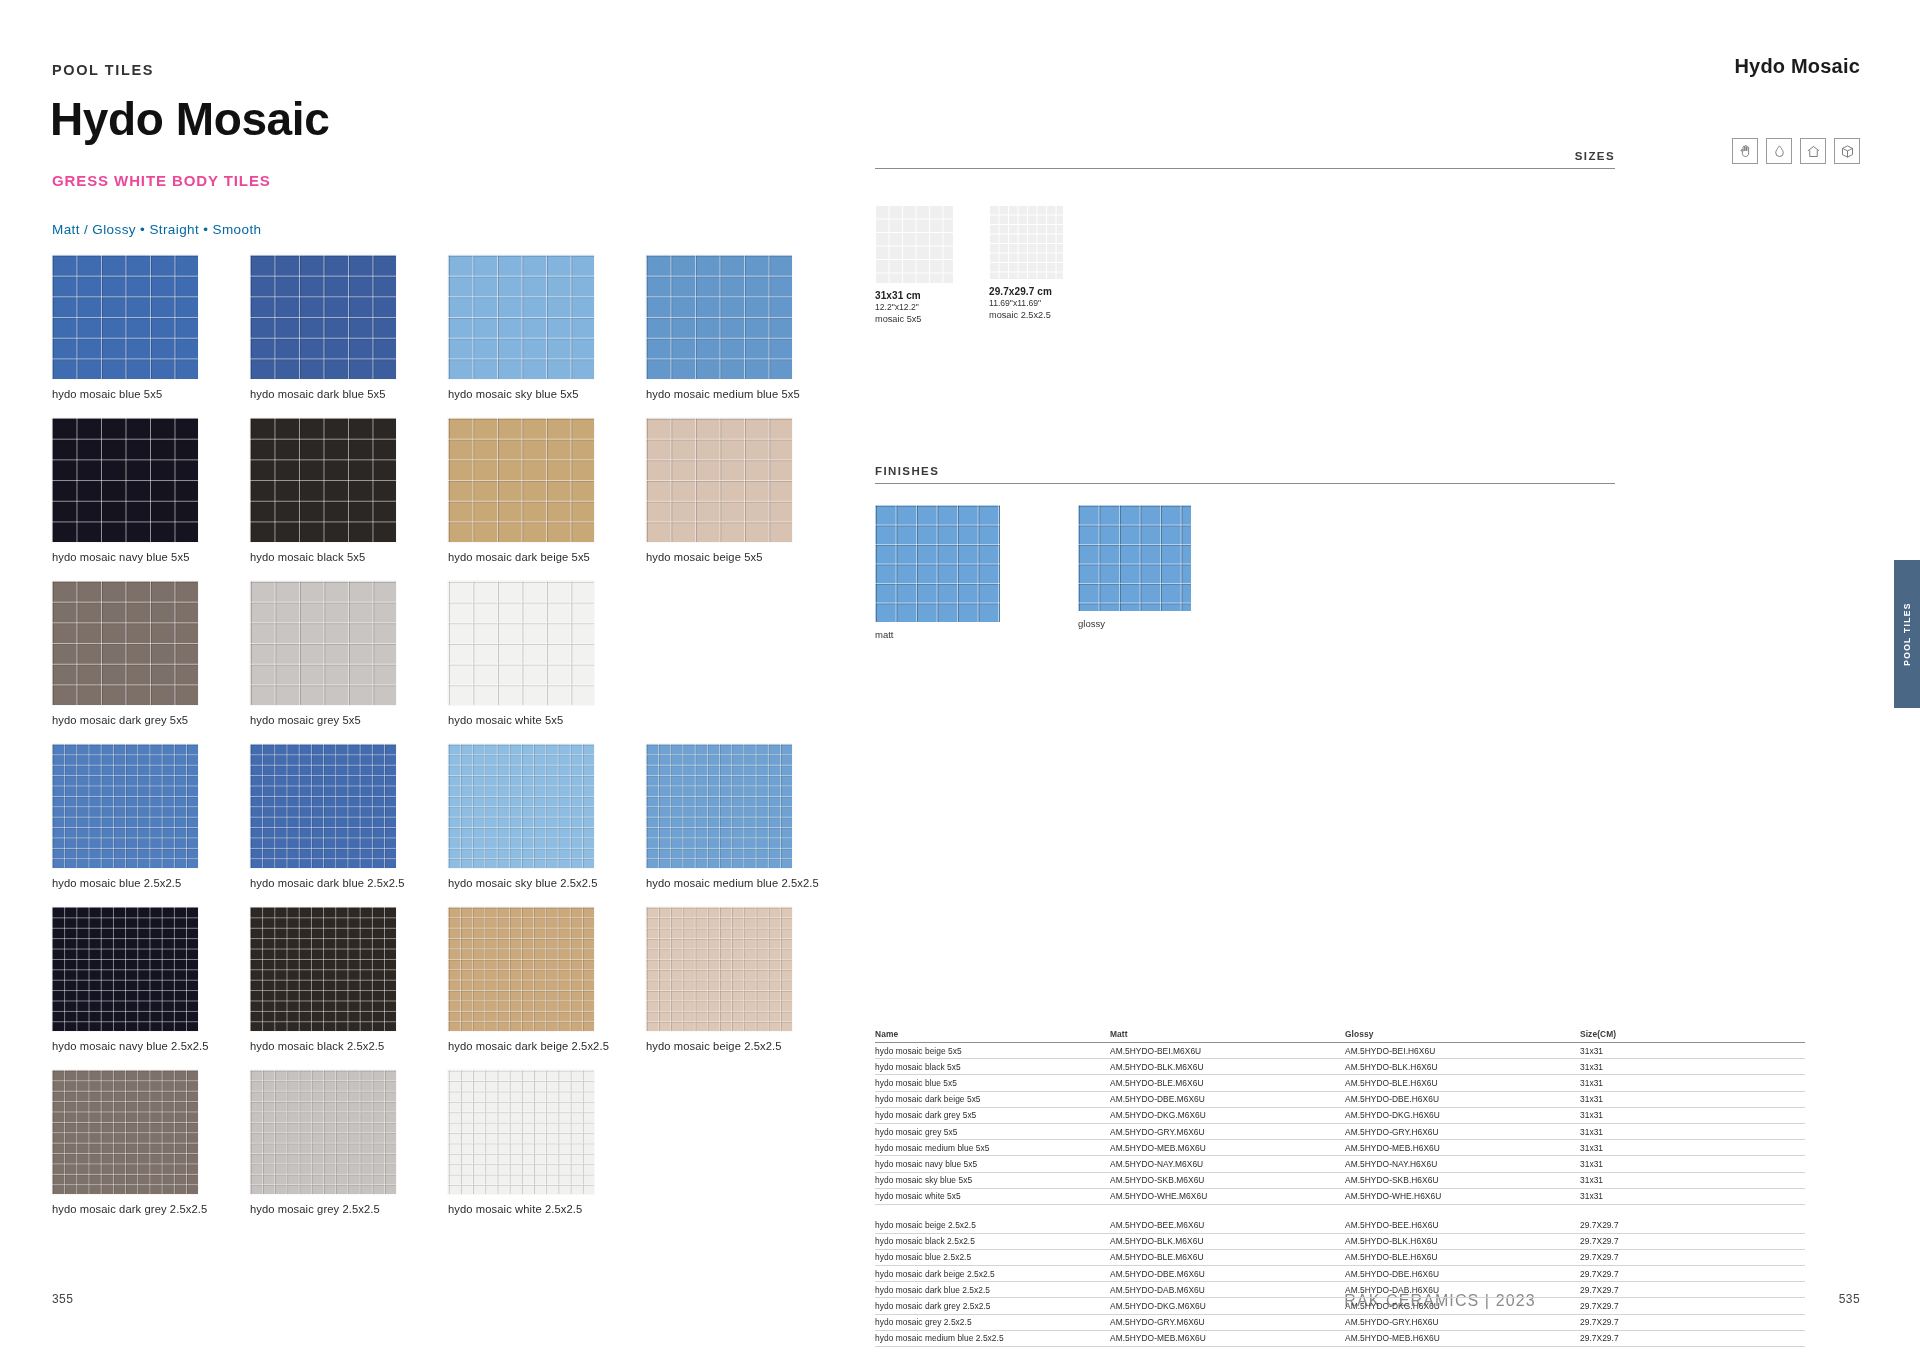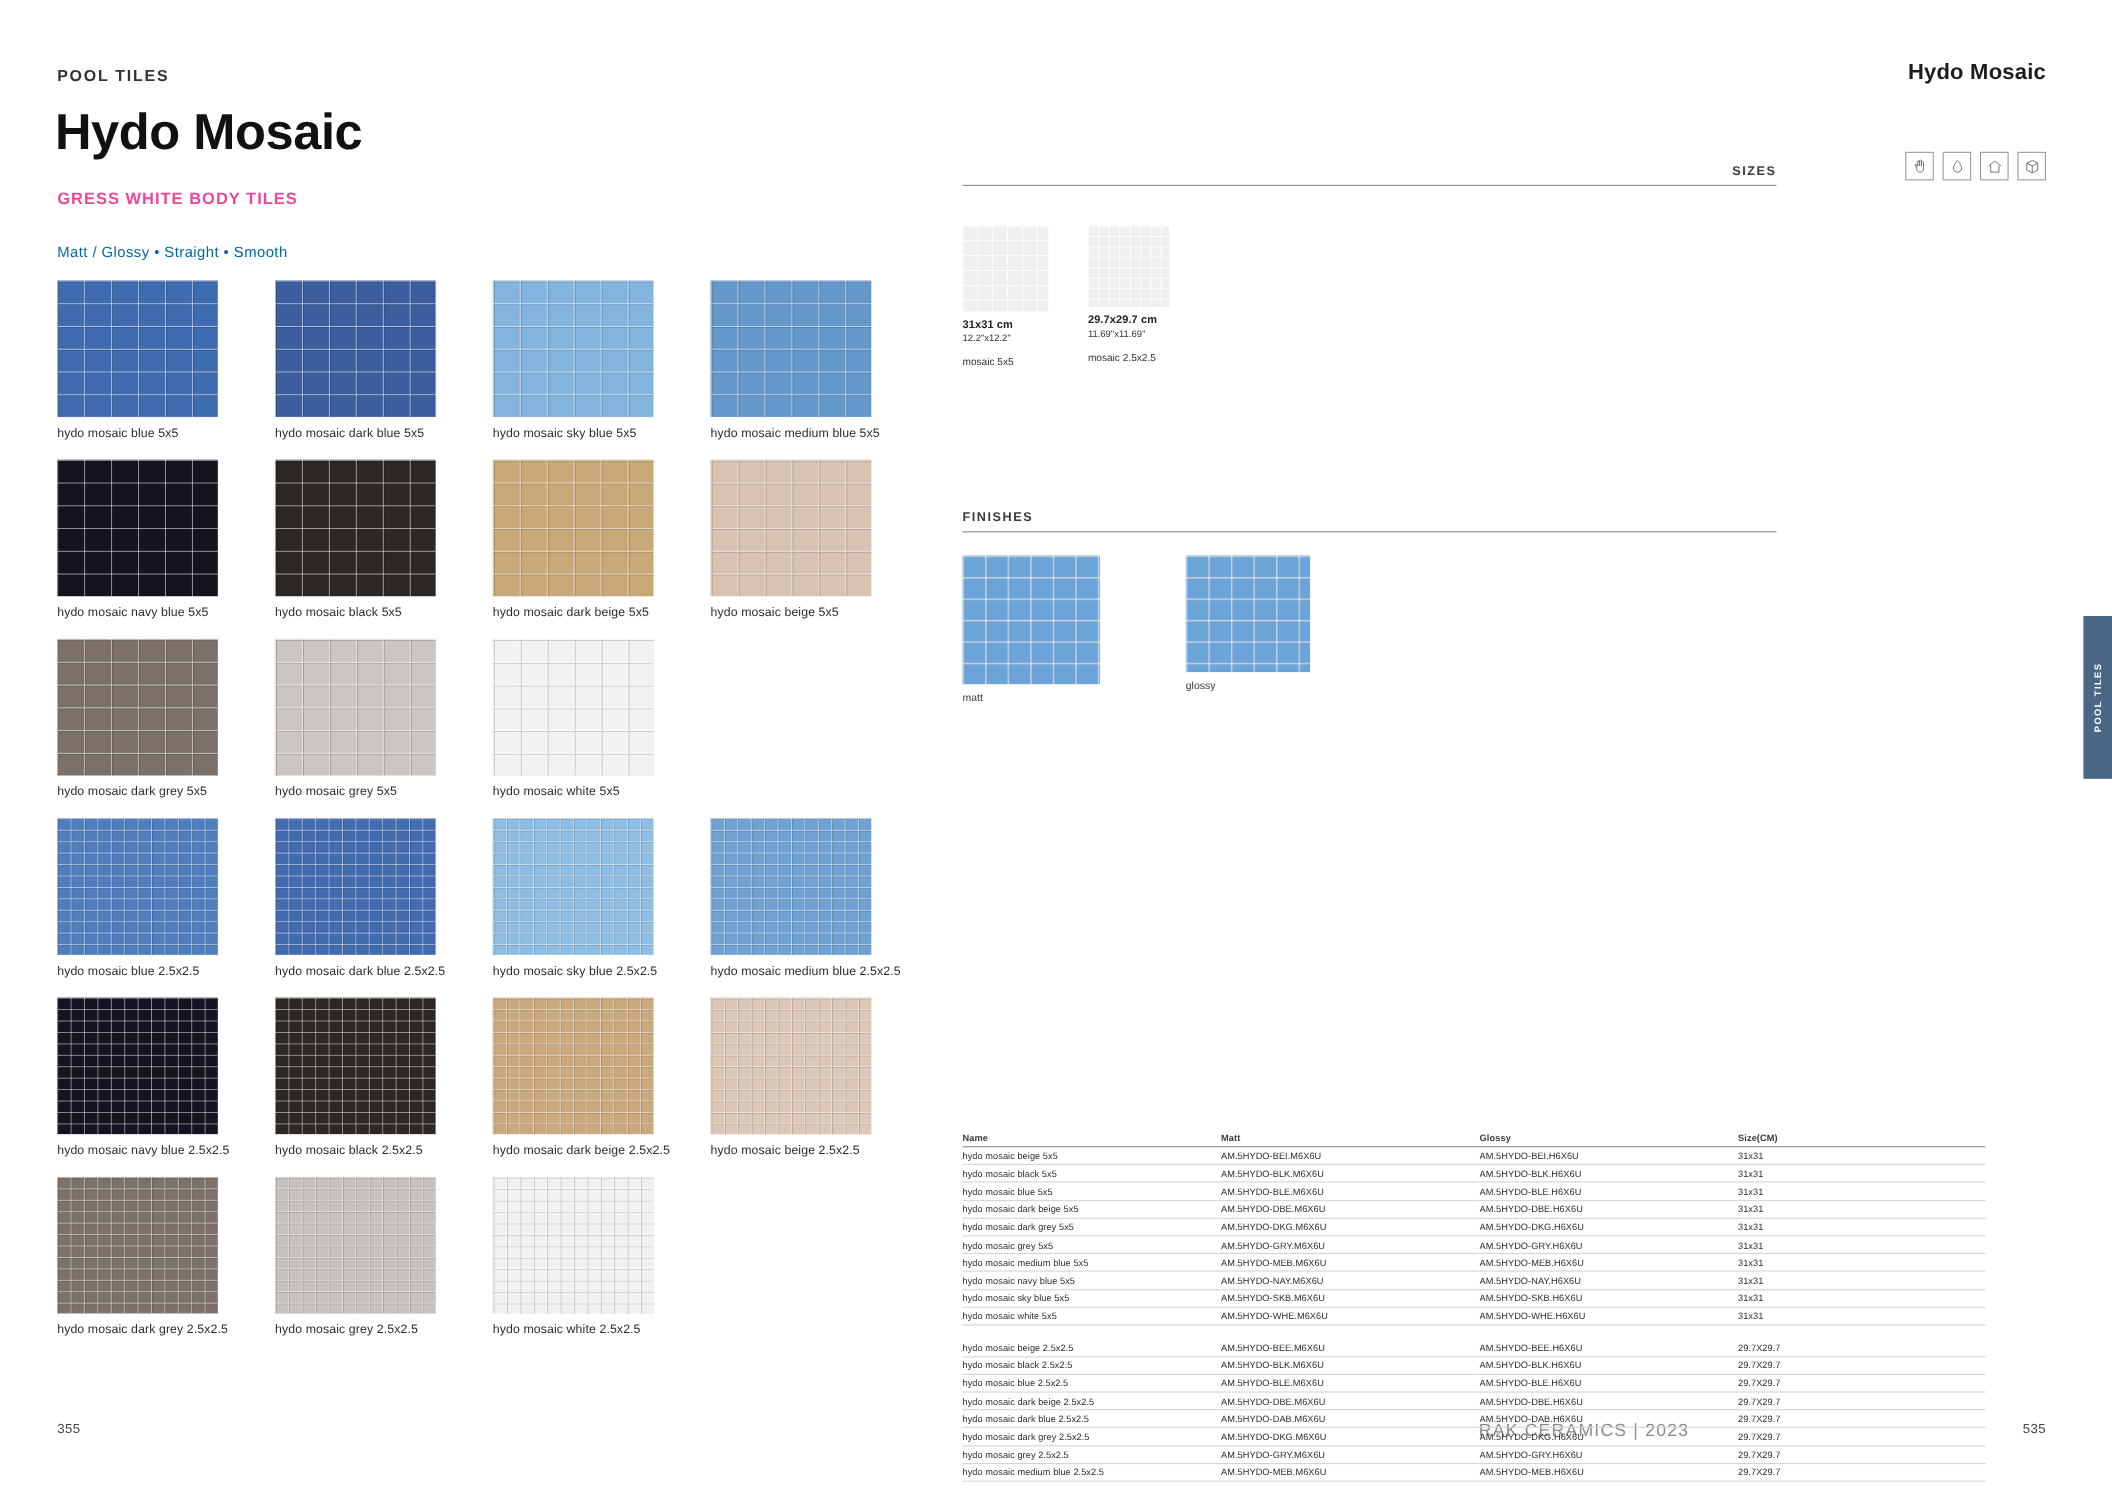--- a/index.html
+++ b/index.html
@@ -97,21 +97,21 @@
     color: #6d6d6d;
   }
   .size-sw {
     background-color: #efefef;
     background-image:
       linear-gradient(to right, rgba(255,255,255,0.95) 1.2px, transparent 1.2px),
       linear-gradient(to bottom, rgba(255,255,255,0.95) 1.2px, transparent 1.2px);
   }
   .size-name { font-size: 10px; font-weight: 700; color: #222; margin-top: 7px; letter-spacing: 0.1px;}
   .size-in { font-size: 8.6px; color: #333; margin-top: 1px; }
-  .size-mos { font-size: 9.2px; color: #333; margin-top: 12px; }
+  .size-mos { font-size: 9.2px; color: #333; margin-top: 2px; }
 
   .fin-sw {
     background-color: #6ba4d8;
     background-image:
       linear-gradient(to right, rgba(255,255,255,0.5) 1.4px, transparent 1.4px),
       linear-gradient(to bottom, rgba(255,255,255,0.5) 1.4px, transparent 1.4px),
       linear-gradient(to right, rgba(0,0,0,0.28) 1.2px, transparent 1.2px),
       linear-gradient(to bottom, rgba(0,0,0,0.20) 1.2px, transparent 1.2px);
     background-size: 20.5px 100%, 100% 19.5px, 20.5px 100%, 100% 19.5px;
     background-position: 0 0, 0 0, 1px 0, 0 1px;

